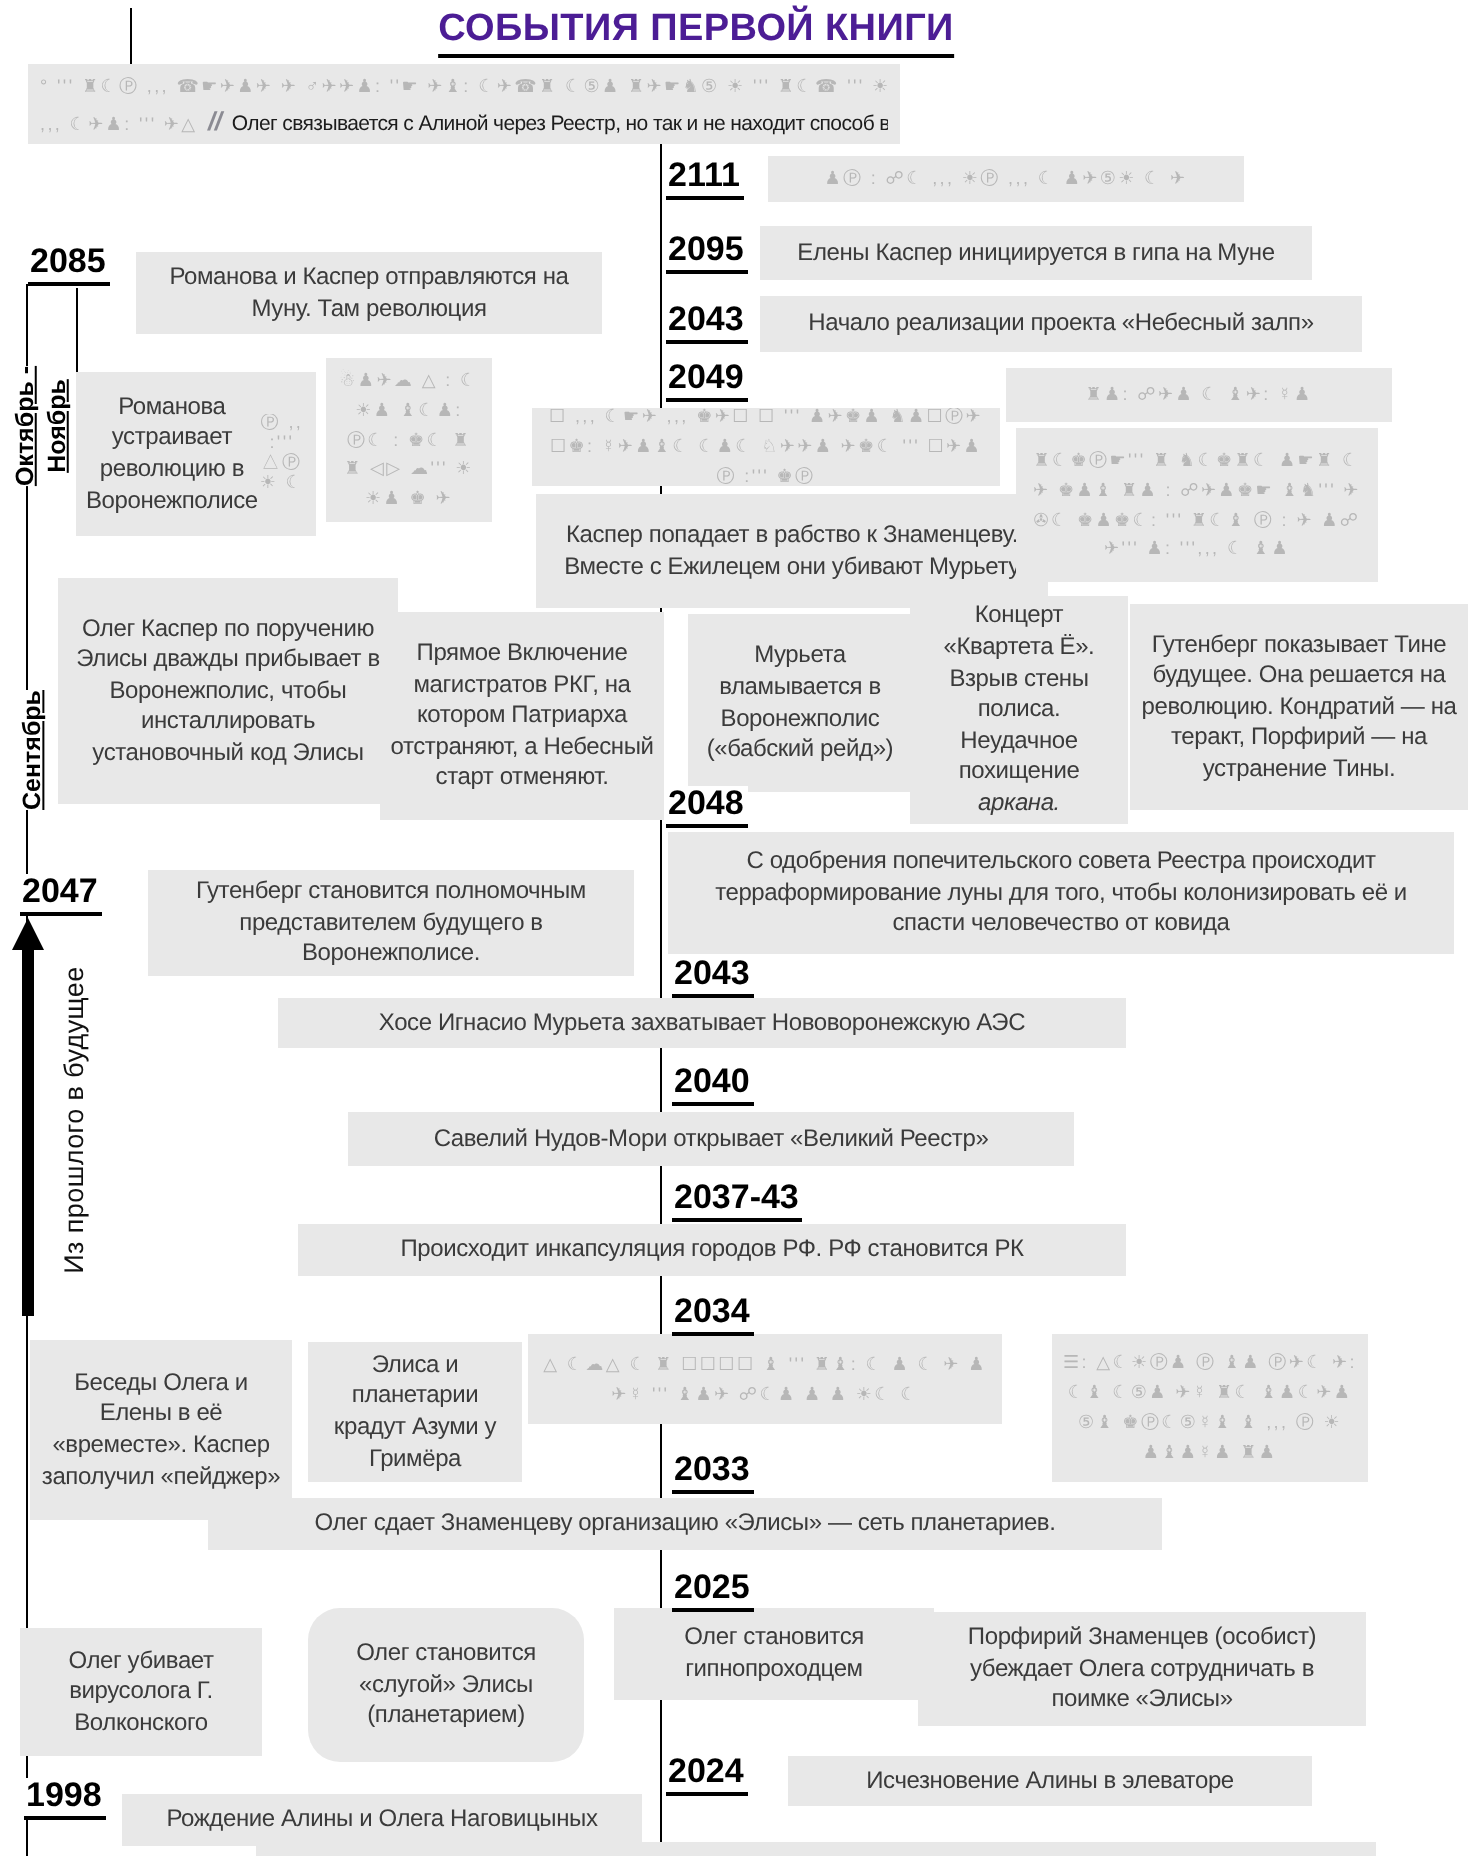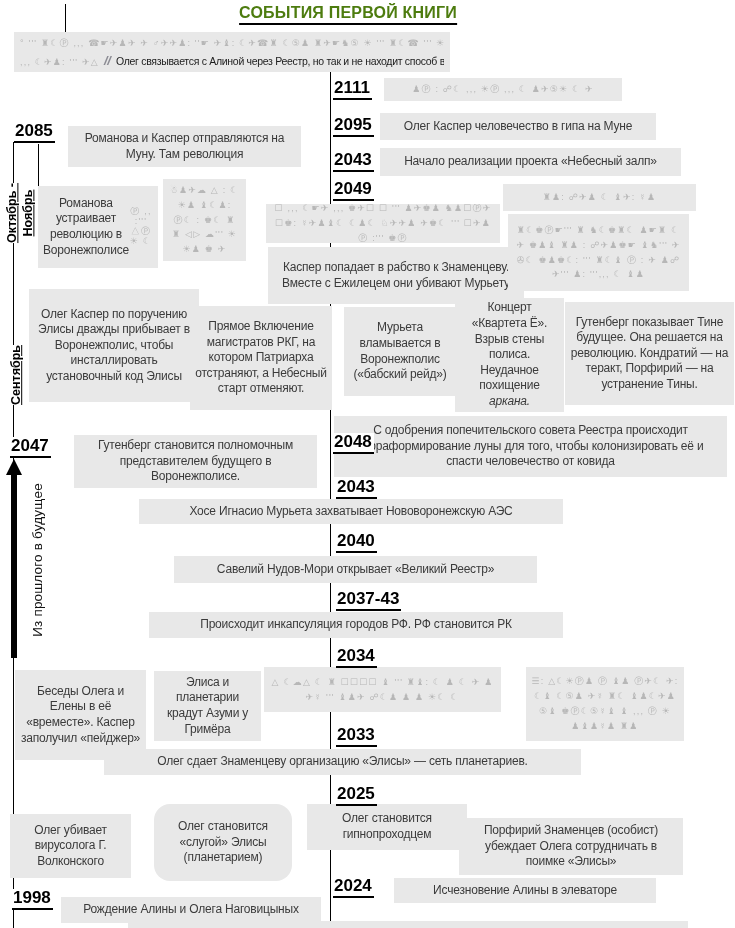--- a/index.html
+++ b/index.html
@@ -1,21 +1,21 @@
 <!DOCTYPE html>
 <html><head>
 <meta charset="utf-8">
 <style>
   * { margin:0; padding:0; box-sizing:border-box; }
   html,body { background:#ffffff; }
   body { font-family:"Liberation Sans", sans-serif; }
   .canvas { position:relative; width:735px; height:928px; background:#fff; overflow:hidden; }
 
   .title { position:absolute; left:348px; top:4px; transform:translateX(-50%);
-           font-size:16px; font-weight:bold; color:#4d7c0f; letter-spacing:.2px;
+           font-size:19px; font-weight:bold; color:#4c1d95; letter-spacing:.2px;
            border-bottom:2px solid #000; padding-bottom:1px; white-space:nowrap; z-index:4; }
 
   .vline { position:absolute; width:1px; background:#000; z-index:1; }
 
   .year { position:absolute; font-weight:bold; font-size:17px; color:#000;
           border-bottom:2px solid #000; line-height:1.05; padding:0 2px 1px 1px;
           background:#fff; white-space:nowrap; z-index:3; }
 
   .box { position:absolute; background:#e8e8e8; color:#3b3b3b; font-size:12px;
          line-height:1.3; letter-spacing:-0.2px; text-align:center;
@@ -72,35 +72,35 @@
       <span class="redline">,,, ☾✈♟: ''' ✈△</span>
       <span class="slashes">//</span>
       <span class="top-text">Олег связывается с Алиной через Реестр, но так и не находит способ вызволить её.</span>
     </div>
   </div>
 
   <div class="year" style="left:333px;top:79px;">2111</div>
   <div class="year" style="left:333px;top:116px;">2095</div>
   <div class="year" style="left:333px;top:151px;">2043</div>
   <div class="year" style="left:333px;top:180px;">2049</div>
-  <div class="year" style="left:333px;top:393px;margin-top:40px;">2048</div>
+  <div class="year" style="left:333px;top:393px;">2048</div>
   <div class="year" style="left:336px;top:478px;">2043</div>
   <div class="year" style="left:336px;top:532px;">2040</div>
   <div class="year" style="left:336px;top:590px;">2037-43</div>
   <div class="year" style="left:336px;top:647px;">2034</div>
   <div class="year" style="left:336px;top:726px;">2033</div>
   <div class="year" style="left:336px;top:785px;">2025</div>
   <div class="year" style="left:333px;top:877px;">2024</div>
 
   <div class="year" style="left:14px;top:122px;">2085</div>
   <div class="year" style="left:10px;top:437px;">2047</div>
   <div class="year" style="left:12px;top:889px;">1998</div>
 
   <div class="box red" style="left:384px;top:78px;width:238px;height:23px;white-space:nowrap;">♟Ⓟ : ☍☾ ,,, ☀Ⓟ ,,, ☾ ♟✈⑤☀ ☾ ✈</div>
-  <div class="box" style="left:380px;top:113px;width:276px;height:27px;">Олег Каспер человечество в гипа на Муне</div>
+  <div class="box" style="left:380px;top:113px;width:276px;height:27px;">Елены Каспер инициируется в гипа на Муне</div>
   <div class="box" style="left:380px;top:148px;width:301px;height:28px;">Начало реализации проекта «Небесный залп»</div>
   <div class="box" style="left:68px;top:126px;width:233px;height:41px;">Романова и Каспер отправляются на Муну. Там революция</div>
 
   <div class="box" style="left:38px;top:186px;width:120px;height:82px;flex-direction:row;">
     <span>Романова устраивает революцию в Воронежполисе</span>
     <span class="red" style="line-height:1.1;">Ⓟ ,, :''' △Ⓟ☀ ☾</span>
   </div>
   <div class="box red" style="left:163px;top:179px;width:83px;height:82px;">☃♟✈☁ △ : ☾☀♟ ♝☾♟: Ⓟ☾ : ♚☾ ♜ ♜ ◁▷ ☁''' ☀ ☀♟ ♚ ✈</div>
   <div class="box red" style="left:266px;top:204px;width:234px;height:39px;">☐ ,,, ☾☛✈ ,,, ♚✈☐ ☐ ''' ♟✈♚♟ ♞♟☐Ⓟ✈ ☐♚: ☿✈♟♝☾ ☾♟☾ ♘✈✈♟ ✈♚☾ ''' ☐✈♟ Ⓟ :''' ♚Ⓟ</div>
   <div class="box" style="left:268px;top:247px;width:256px;height:57px;">Каспер попадает в рабство к Знаменцеву. Вместе с Ежилецем они убивают Мурьету</div>
@@ -126,19 +126,19 @@
 
   <div class="box" style="left:15px;top:670px;width:131px;height:90px;">Беседы Олега и Елены в её «времесте». Каспер заполучил «пейджер»</div>
   <div class="box" style="left:154px;top:671px;width:107px;height:70px;">Элиса и планетарии крадут Азуми у Гримёра</div>
   <div class="box red" style="left:264px;top:667px;width:237px;height:45px;">△ ☾☁△ ☾ ♜ ☐☐☐☐ ♝ ''' ♜♝: ☾ ♟ ☾ ✈ ♟ ✈☿ ''' ♝♟✈ ☍☾♟ ♟ ♟ ☀☾ ☾</div>
   <div class="box red" style="left:526px;top:667px;width:158px;height:74px;">☰: △☾☀Ⓟ♟ Ⓟ ♝♟ Ⓟ✈☾ ✈: ☾♝ ☾⑤♟ ✈☿ ♜☾ ♝♟☾✈♟ ⑤♝ ♚Ⓟ☾⑤☿♝ ♝ ,,, Ⓟ ☀♟♝♟☿♟ ♜♟</div>
   <div class="box" style="left:104px;top:749px;width:477px;height:26px;">Олег сдает Знаменцеву организацию «Элисы» — сеть планетариев.</div>
 
   <div class="box" style="left:10px;top:814px;width:121px;height:64px;">Олег убивает вирусолога Г. Волконского</div>
   <div class="box" style="left:154px;top:804px;width:138px;height:77px;border-radius:16px;">Олег становится «слугой» Элисы (планетарием)</div>
   <div class="box" style="left:307px;top:804px;width:160px;height:46px;">Олег становится гипнопроходцем</div>
-  <div class="box" style="left:459px;top:806px;width:224px;height:57px;margin-top:12px;">Порфирий Знаменцев (особист) убеждает Олега сотрудничать в поимке «Элисы»</div>
+  <div class="box" style="left:459px;top:806px;width:224px;height:57px;">Порфирий Знаменцев (особист) убеждает Олега сотрудничать в поимке «Элисы»</div>
 
   <div class="box" style="left:394px;top:878px;width:262px;height:25px;">Исчезновение Алины в элеваторе</div>
   <div class="box" style="left:61px;top:897px;width:260px;height:26px;">Рождение Алины и Олега Наговицыных</div>
   <div class="box" style="left:128px;top:921px;width:560px;height:7px;"></div>
 
 </div>
 
 </body></html>

